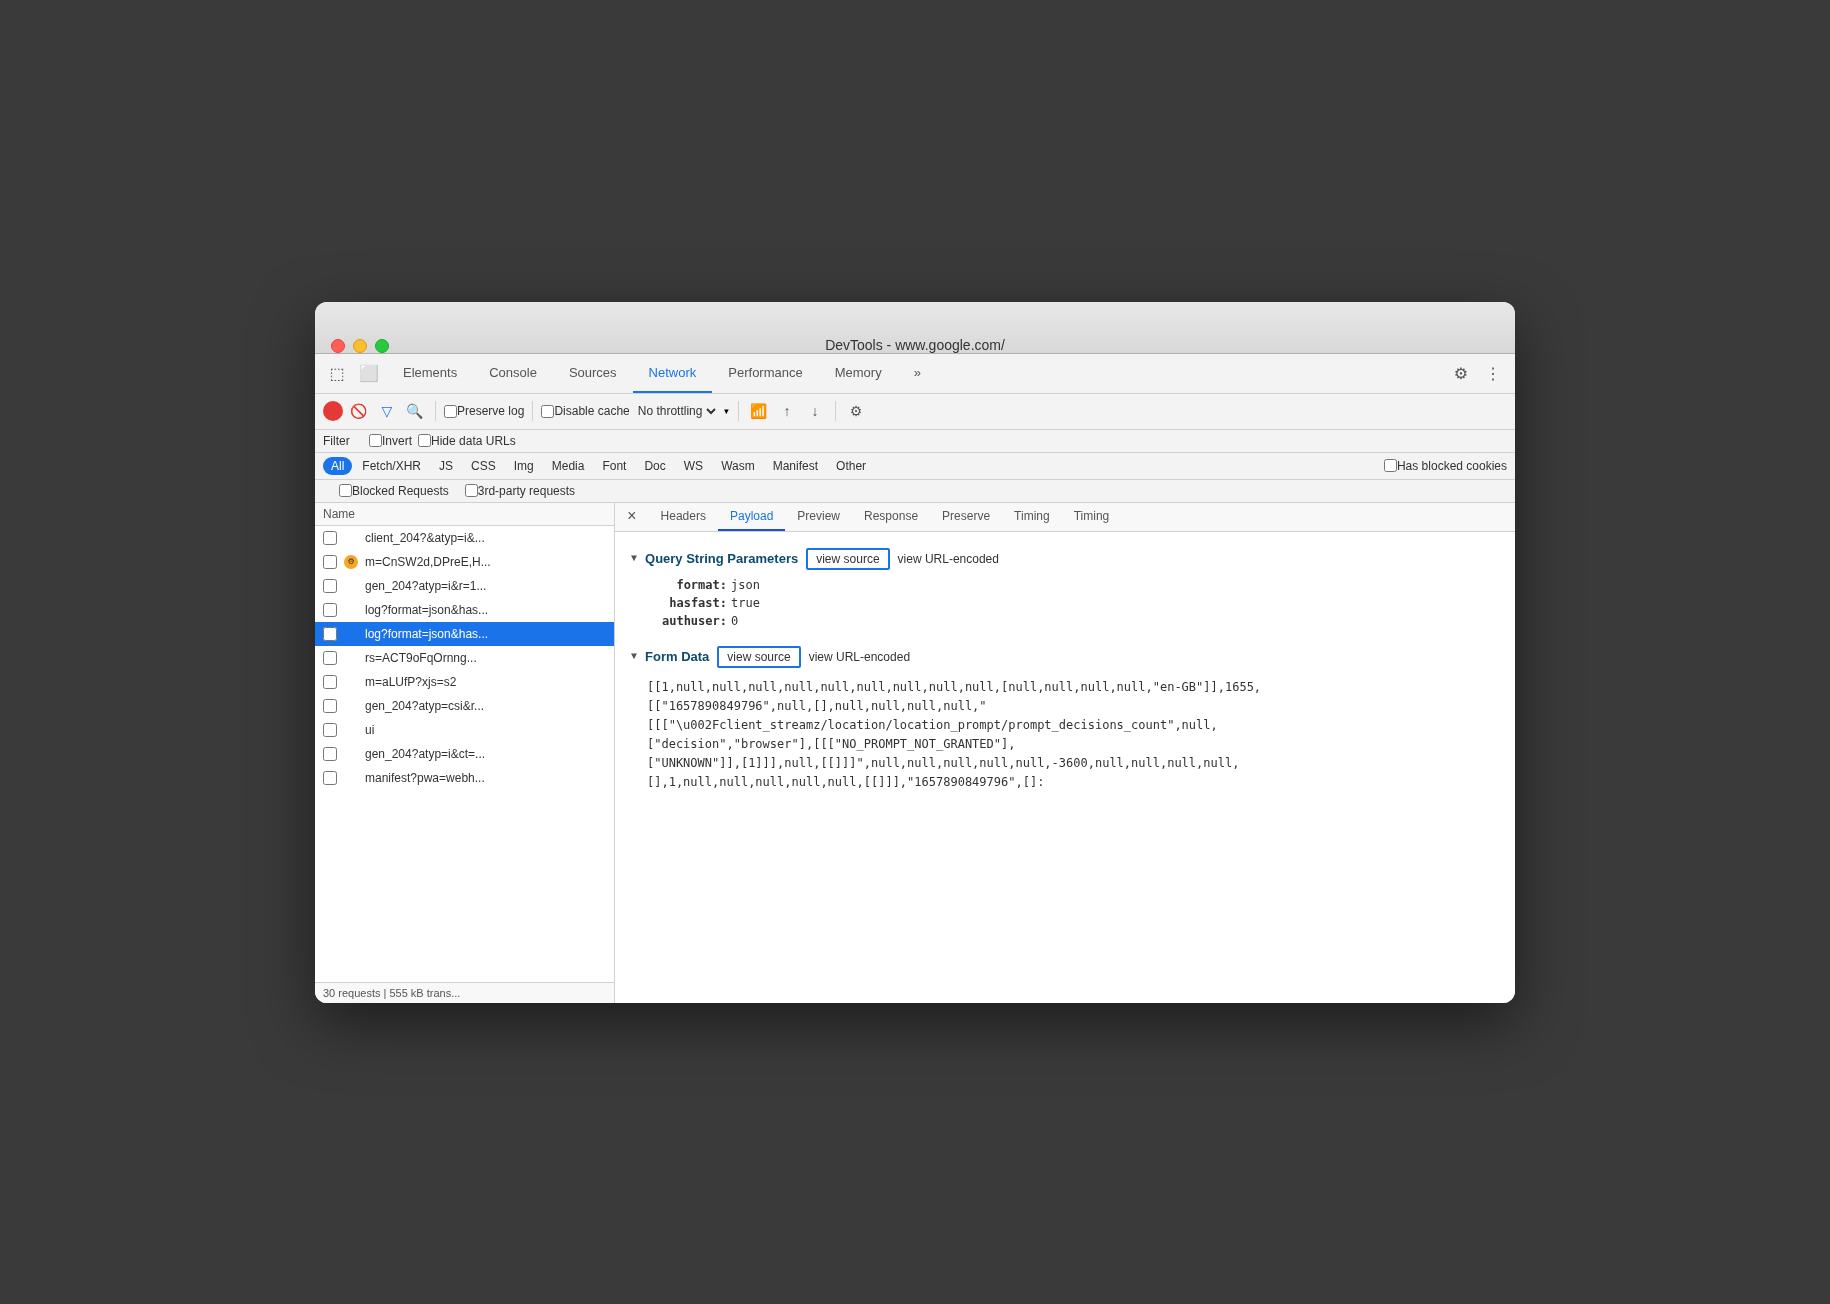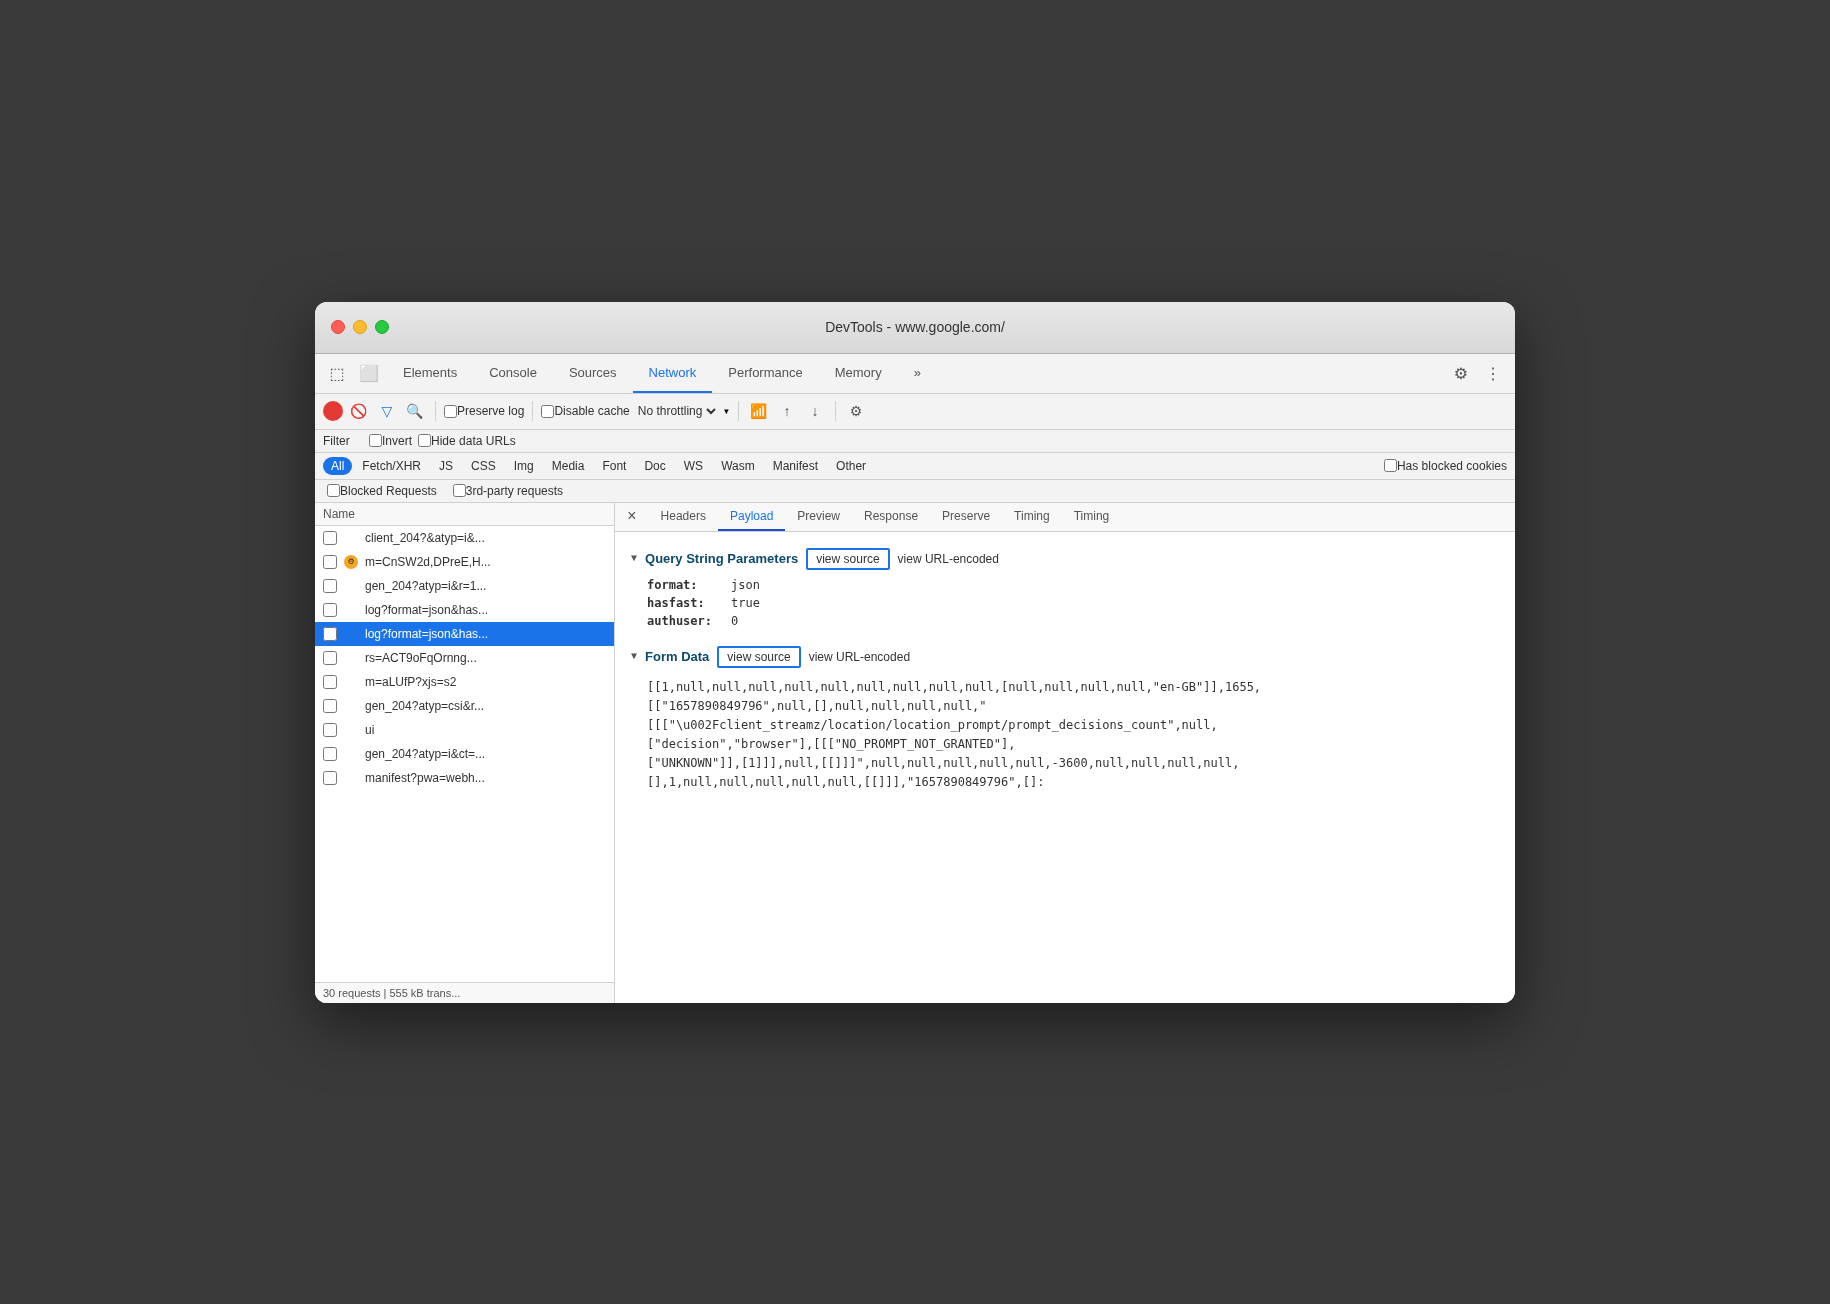--- a/index.html
+++ b/index.html
@@ -18,21 +18,21 @@
       border-radius: 12px;
       overflow: hidden;
       box-shadow: 0 20px 60px rgba(0,0,0,0.5);
     }
 
     
     .titlebar {
       background: linear-gradient(to bottom, #e8e8e8, #d8d8d8);
       height: 52px;
       display: flex;
-      align-items: center;
+      align-items: flex-end;
       padding: 0 16px;
       border-bottom: 1px solid #b0b0b0;
     }
 
     .traffic-lights {
       display: flex;
       gap: 8px;
       margin-right: auto;
     }
 
@@ -219,21 +219,21 @@
       gap: 6px;
       margin-left: auto;
     }
 
     
     .blocked-bar {
       background: #f3f3f3;
       border-bottom: 1px solid #d0d0d0;
       display: flex;
       align-items: center;
-      padding: 4px 12px;
+      padding: 4px 24px;
       gap: 16px;
     }
 
     
     .main-content {
       display: flex;
       height: 500px;
     }
 
     
@@ -410,20 +410,21 @@
       border: none;
       cursor: pointer;
     }
 
     .param-row {
       display: flex;
       align-items: baseline;
       padding: 2px 0 2px 16px;
       font-size: 12px;
       font-family: 'Menlo', 'Monaco', monospace;
+      text-align: right;
     }
 
     .param-key {
       font-weight: 600;
       color: #333;
       min-width: 80px;
     }
 
     .param-value {
       color: #333;

